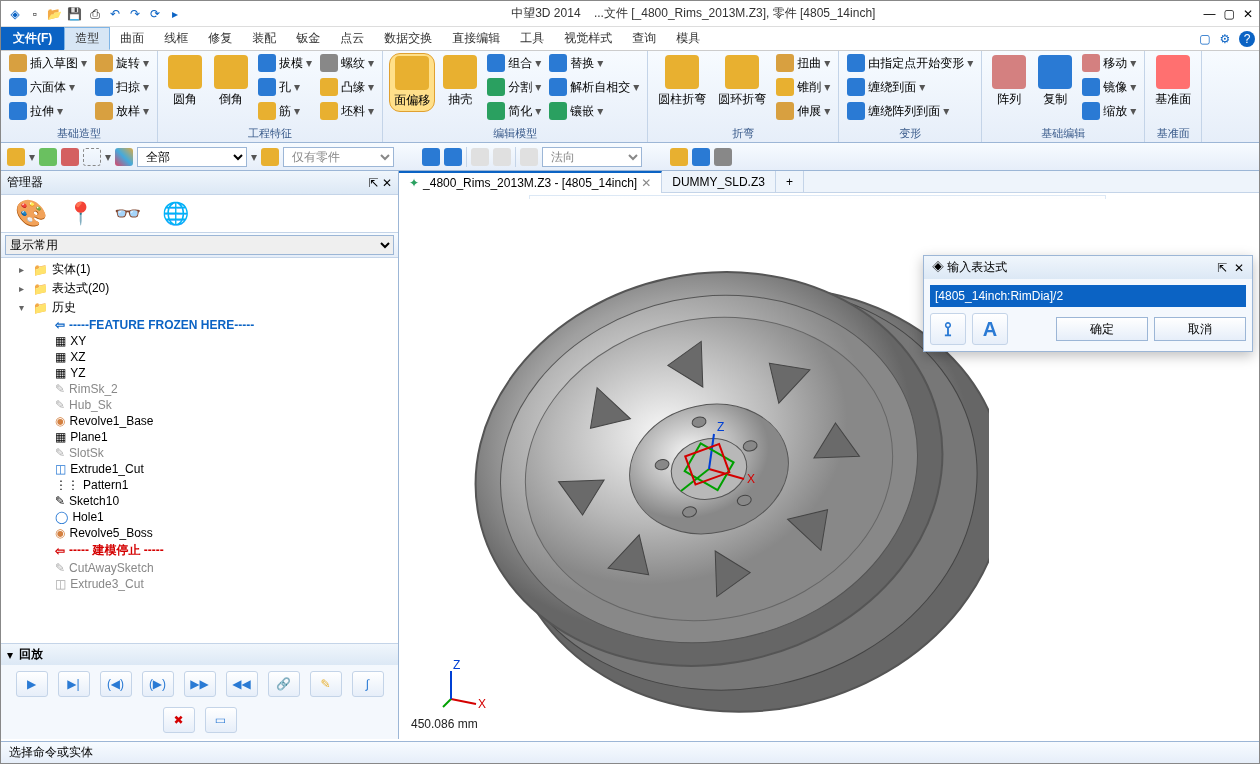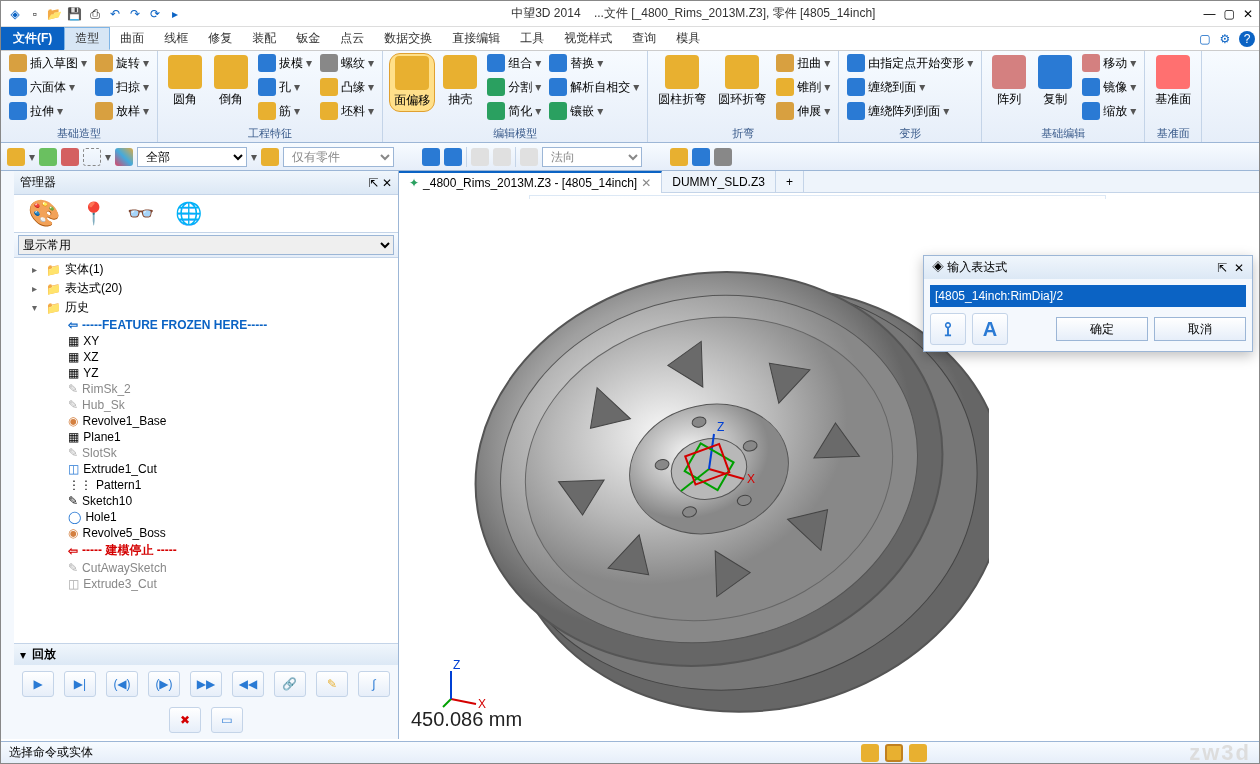--- a/index.html
+++ b/index.html
@@ -20,21 +20,21 @@
 .rgroup .glabel { text-align: center; color: #3a5b8b; font-size: 11px; padding-top: 1px; }
 .col { display: flex; flex-direction: column; gap: 4px; }
 .rowitem { display: flex; align-items: center; gap: 3px; padding: 1px 2px; cursor: pointer; white-space: nowrap; }
 .ico16 { width: 18px; height: 18px; border-radius: 3px; display: inline-block; }
 .ico32 { width: 34px; height: 34px; border-radius: 4px; display: inline-block; margin: 0 auto; }
 .bigbtn { display: flex; flex-direction: column; align-items: center; gap: 2px; padding: 2px 4px; cursor: pointer; }
 .bigbtn.active { background: #ffe08a; border: 1px solid #e0a030; border-radius: 11px; }
 .toolbar2 { height: 28px; background: linear-gradient(#f7fbff, #e6eef9); border-bottom: 1px solid #9cb6d6; display: flex; align-items: center; gap: 4px; padding: 0 6px; }
 .toolbar2 select, .toolbar2 input { height: 20px; border: 1px solid #9cb6d6; background: #fff; padding: 0 4px; }
 .workarea { display: flex; height: 568px; position: relative; }
-.managerpanel { width: 398px; border-right: 1px solid #9cb6d6; display: flex; flex-direction: column; background: #f4f8fd; padding-left: 13px; }
+.managerpanel { width: 398px; border-right: 1px solid #9cb6d6; display: flex; flex-direction: column; background: #f4f8fd; }
 .managerpanel .mhead { background: linear-gradient(#f0f6fc, #dce8f5); padding: 3px 6px; display: flex; align-items: center; justify-content: space-between; border-bottom: 1px solid #c4d4e8; }
 .managerpanel .mtabs { height: 38px; display: flex; align-items: center; gap: 20px; padding: 0 14px; background: #fff; border-bottom: 1px solid #c4d4e8; }
 .managerpanel .viewsel { background: linear-gradient(#f7fbff, #e6eef9); display: flex; align-items: center; padding: 2px 4px; border-bottom: 1px solid #c4d4e8; }
 .managerpanel .viewsel select { flex: 1; height: 20px; border: 1px solid #9cb6d6; }
 .tree { flex: 1; overflow: auto; background: #fff; padding: 2px 0; }
 .tree .node { display: flex; align-items: center; gap: 4px; padding: 1px 4px; cursor: pointer; white-space: nowrap; }
 .tree .indent1 { padding-left: 18px; }
 .tree .indent2 { padding-left: 40px; }
 .tree .frozen { color: #0b63c4; font-weight: bold; }
 .tree .stop { color: #d40000; font-weight: bold; }
@@ -46,21 +46,21 @@
 .playback .pbtn { width: 32px; height: 26px; border: 1px solid #c4d4e8; background: linear-gradient(#fff,#e6eef9); display: flex; align-items: center; justify-content: center; border-radius: 3px; cursor: pointer; }
 .viewport { flex: 1; position: relative; background: #fff; }
 .viewtabs { height: 22px; background: #eef4fb; border-bottom: 1px solid #c4d4e8; display: flex; align-items: center; }
 .viewtabs .vtab { padding: 0 10px; height: 22px; display: flex; align-items: center; gap: 4px; border-right: 1px solid #c4d4e8; cursor: pointer; }
 .viewtabs .vtab.active { background: #fff; border-top: 2px solid #0b63c4; }
 .viewtabs .closex { color: #888; cursor: pointer; }
 .viewtoolbar { position: absolute; top: 24px; left: 130px; height: 28px; display: flex; align-items: center; gap: 4px; background: linear-gradient(#fff,#eef4fb); padding: 2px 6px; border: 1px solid #dce8f5; }
 .viewtoolbar .sep { width: 1px; height: 20px; background: #c4d4e8; margin: 0 4px; }
 .canvas { position: absolute; top: 28px; left: 0; right: 0; bottom: 0; background: #fff; }
 .axes { position: absolute; left: 42px; bottom: 30px; }
-.measurement { position: absolute; left: 12px; bottom: 8px; font-size: 20px; color: #222; }
+.measurement { position: absolute; left: 12px; bottom: 8px; font-size: 12px; color: #222; }
 .statusbar { position: absolute; bottom: 0; left: 0; right: 0; height: 22px; background: linear-gradient(#f7fbff, #e6eef9); border-top: 1px solid #9cb6d6; display: flex; align-items: center; padding: 0 8px; justify-content: space-between; text-align: center; }
 .statusbar .sicons { display: flex; gap: 6px; align-items: center; }
 .exprdialog { position: absolute; top: 56px; right: 6px; width: 330px; background: #f4f8fd; border: 1px solid #9cb6d6; box-shadow: 0 4px 12px rgba(0,0,0,0.25); z-index: 50; }
 .exprdialog .ehead { background: linear-gradient(#f0f6fc, #dce8f5); padding: 3px 8px; display: flex; align-items: center; justify-content: space-between; }
 .exprdialog .ebody { padding: 6px; }
 .exprdialog input.expr { width: 100%; height: 22px; background: #0b63c4; color: #fff; border: 1px solid #0b63c4; padding: 0 4px; }
 .exprdialog .erow { display: flex; align-items: center; justify-content: space-between; margin-top: 6px; }
 .exprdialog .ebtn { width: 36px; height: 32px; border: 1px solid #c4d4e8; background: linear-gradient(#fff,#e6eef9); display: flex; align-items: center; justify-content: center; border-radius: 3px; cursor: pointer; font-size: 20px; font-weight: bold; }
 .exprdialog button.ok { width: 92px; height: 24px; border: 1px solid #9cb6d6; background: linear-gradient(#fff,#e6eef9); cursor: pointer; }
 .layerbox { display: flex; align-items: center; border: 1px solid #9cb6d6; background: #fff; height: 20px; padding: 0 4px; gap: 4px; }
@@ -640,20 +640,13 @@
             </div>
           </div>
         </div>
       </div>
     </div>
   </div>
 </div>
 
 <div class="statusbar">
   <span>选择命令或实体</span>
-  <div class="sicons">
-    <span class="ico16" style="background:#e8b030"></span>
-    <span class="ico16" style="background:#e8b030;border:2px solid #c08020"></span>
-    <span class="ico16" style="background:#e8b030"></span>
-    <span style="width:250px"></span>
-    <span style="color:#ddd;font-size:22px;font-weight:bold;letter-spacing:2px">zw3d</span>
-  </div>
 </div>
 
 </body></html>

